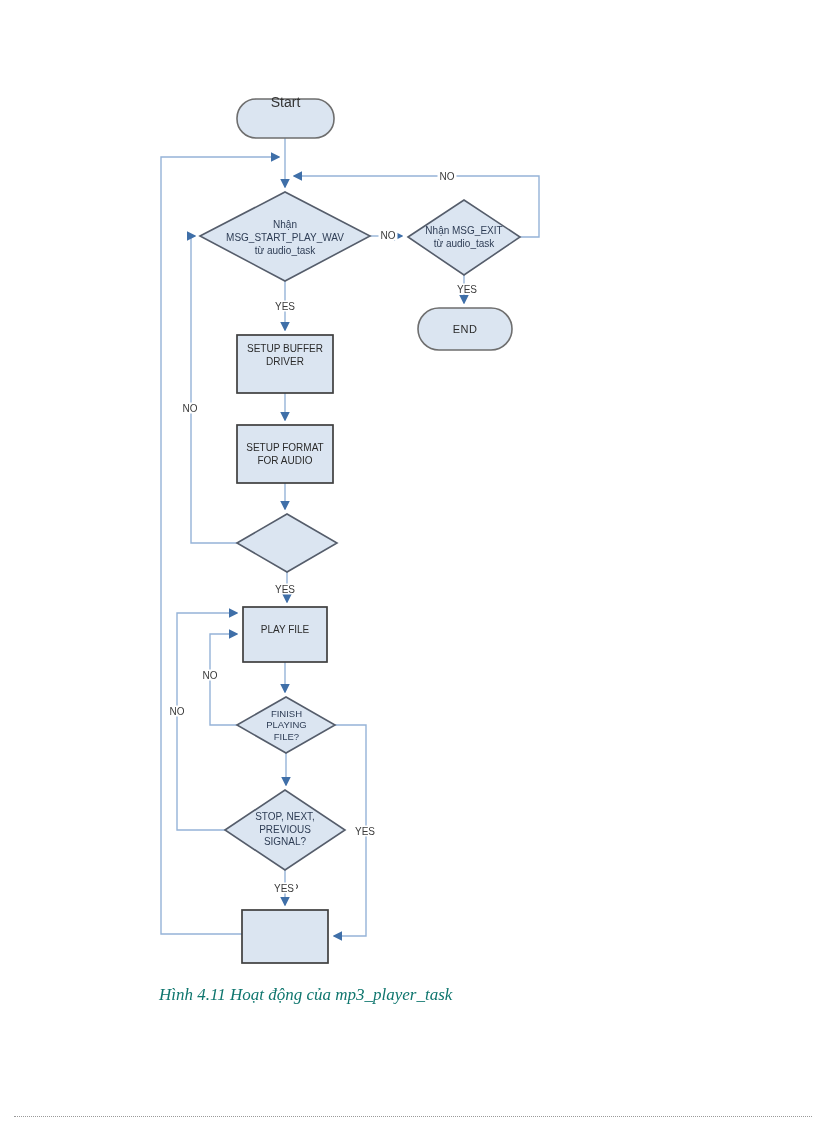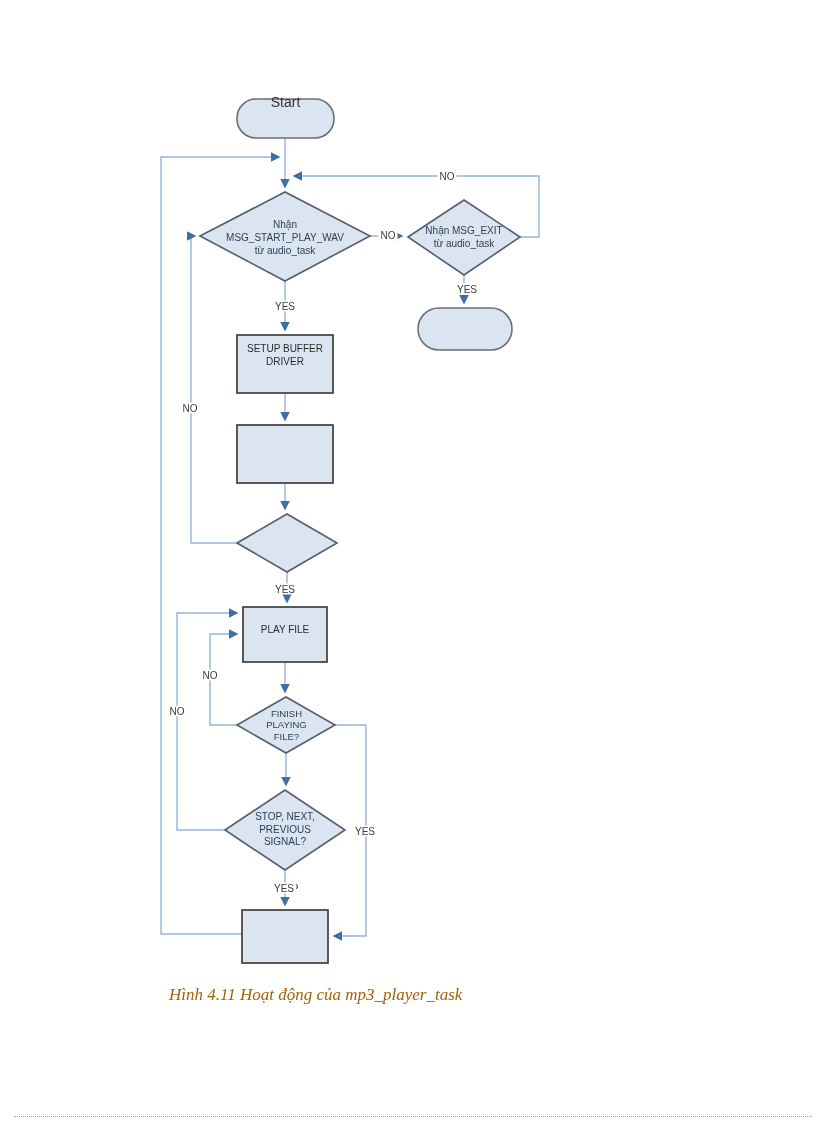--- a/index.html
+++ b/index.html
@@ -26,23 +26,23 @@
     text-align:center;white-space:pre-line;color:#2b2b2b;line-height:1.3;
     pointer-events:none;
   }
   .diamond-label{color:#2e3d55;}
   .edge-label{
     position:absolute;transform:translate(-50%,-50%);
     background:#fff;padding:0 2px;font-size:10px;color:#3b3b3b;
     line-height:1.1;white-space:nowrap;
   }
   .caption{
-    position:absolute;left:169px;top:985px;
+    position:absolute;left:159px;top:985px;
     font-family:"Liberation Serif",serif;font-style:italic;
-    font-size:17px;color:#a16207;white-space:nowrap;text-align:center;
+    font-size:17px;color:#0f766e;white-space:nowrap;text-align:center;
   }
   .bottom-dotted{
     position:absolute;left:14px;top:1116px;width:798px;height:0;
     border-top:1px dotted #9a9a9a;
   }
 </style>
 </head>
 <body>
 
 <div class="page">
@@ -86,24 +86,27 @@
 
   <div class="node-label" style="left:237px;top:83px;width:97px;height:39px;font-size:14px;color:#333;">Start</div>
 
   <div class="node-label diamond-label" style="left:200px;top:198px;width:170px;height:78px;font-size:10px;">Nhận
 MSG_START_PLAY_WAV
 từ audio_task</div>
 
   <div class="node-label diamond-label" style="left:408px;top:207px;width:112px;height:60px;font-size:10px;">Nhận MSG_EXIT
 từ audio_task</div>
 
+  <div class="node-label" style="left:418px;top:308px;width:94px;height:42px;font-size:11px;letter-spacing:0.5px;">END</div>
 
   <div class="node-label" style="left:237px;top:335px;width:96px;height:40px;font-size:10px;">SETUP BUFFER
 DRIVER</div>
 
+  <div class="node-label" style="left:237px;top:425px;width:96px;height:58px;font-size:10px;">SETUP FORMAT
+FOR AUDIO</div>
 
 
   <div class="node-label" style="left:243px;top:607px;width:84px;height:44px;font-size:10px;">PLAY FILE</div>
 
   <div class="node-label diamond-label" style="left:238px;top:697px;width:97px;height:56px;font-size:9.5px;line-height:1.2;">FINISH
 PLAYING
 FILE?</div>
 
   <div class="node-label diamond-label" style="left:225px;top:790px;width:120px;height:80px;font-size:10px;line-height:1.25;">STOP, NEXT,
 PREVIOUS

